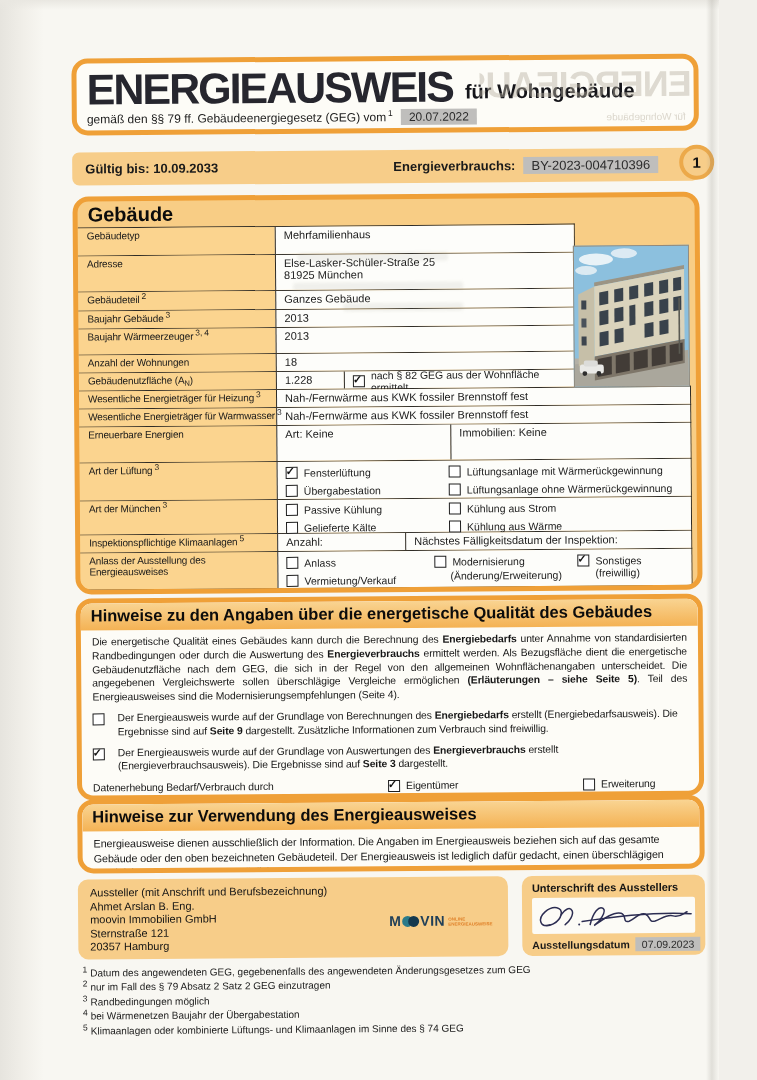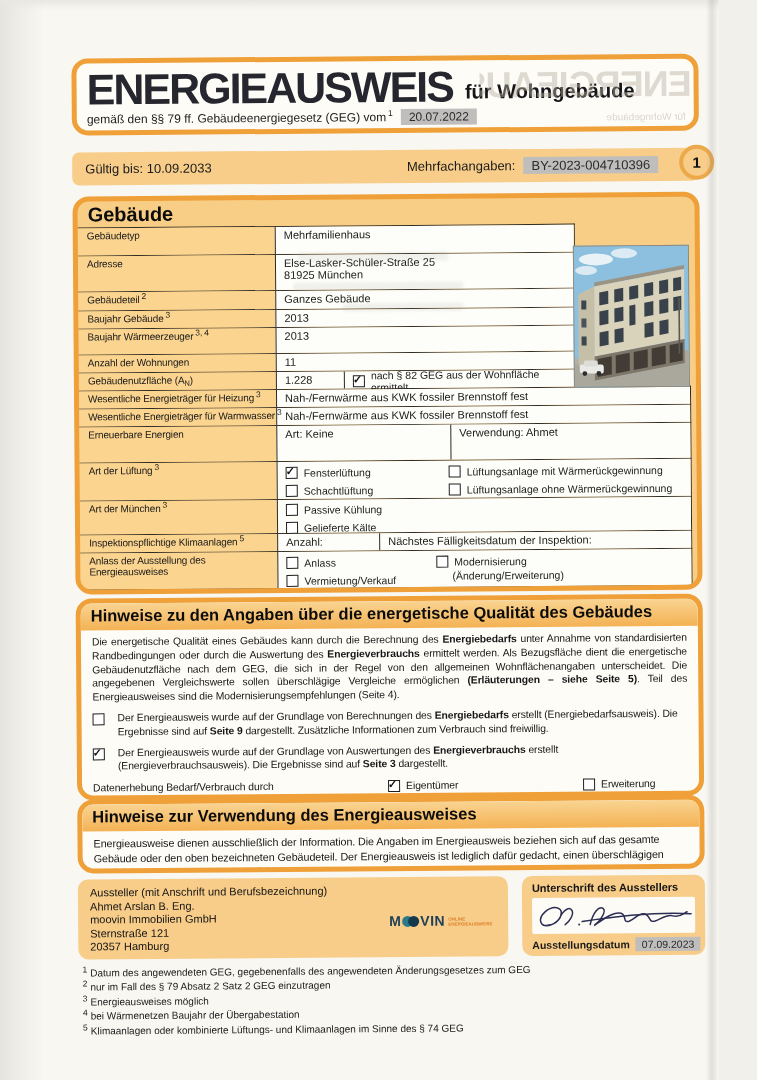--- a/index.html
+++ b/index.html
@@ -31,21 +31,21 @@
   .ghost-big{position:absolute;right:2px;top:4px;width:212px;height:46px;overflow:hidden;
      transform:scaleX(-1);font-size:36px;font-weight:bold;letter-spacing:-1px;
      color:rgba(185,178,162,.45);white-space:nowrap;pointer-events:none;}
   .ghost-small{position:absolute;right:8px;top:52px;width:185px;overflow:hidden;transform:scaleX(-1);
      font-size:10px;color:rgba(185,178,162,.5);white-space:nowrap;pointer-events:none;}
   .ghost-bar{position:absolute;background:rgba(150,145,135,.12);filter:blur(1.5px);border-radius:2px;pointer-events:none;}
 
   
   #valid-bar{position:absolute;left:75px;top:150px;width:627px;height:33px;background:#f7cd89;
      border-radius:7px;display:flex;align-items:center;padding:0 13px;box-sizing:border-box;font-size:13px;}
-  #valid-bar .b{font-weight:normal;}
+  #valid-bar .b{font-weight:bold;}
   .flex-sp{flex:1;}
   #page-circle{position:absolute;left:682px;top:147px;width:27px;height:27px;border:4px solid #eca94a;
      border-radius:50%;background:#f7cd89;display:flex;align-items:center;justify-content:center;
      font-weight:bold;font-size:15px;color:#111;}
 
   
   #building-sec{left:75px;top:194px;width:617px;height:388px;background:#f8cd85;}
   .sec-title{font-size:20px;font-weight:bold;color:#0c0c0c;padding:2px 10px 0;height:24px;}
   .btable{margin-top:0;}
   .brow{display:flex;border-top:1px solid #2f2c26;box-sizing:border-box;align-items:stretch;}
@@ -120,21 +120,21 @@
         <span class="supx">1</span>
         <span class="grey-box">20.07.2022</span>
       </div>
     </div>
   </div>
 
   <div id="valid-bar">
     <span class="b">Gültig bis:</span>&nbsp;
     <span class="b">10.09.2033</span>
     <span class="flex-sp"></span>
-    <span class="b">Mehrfachangaben:</span>
+    <span class="b">Energieverbrauchs:</span>
     <span class="grey-box">BY-2023-004710396</span>
     <span style="width:28px"></span>
   </div>
   <div id="page-circle">
     <span>1</span>
   </div>
 
   <div class="panel" id="building-sec">
     <div class="sec-title">Gebäude</div>
     <div class="btable">
@@ -162,21 +162,21 @@
         <div class="val"><span>2013</span></div>
       </div>
 
       <div class="brow w-short" style="height:26px">
         <div class="lbl"><span>Baujahr Wärmeerzeuger</span><span class="supx">3, 4</span></div>
         <div class="val"><span>2013</span></div>
       </div>
 
       <div class="brow w-short" style="height:18px">
         <div class="lbl"><span>Anzahl der Wohnungen</span></div>
-        <div class="val"><span>11</span></div>
+        <div class="val"><span>18</span></div>
       </div>
 
       <div class="brow w-short" style="height:18px">
         <div class="lbl"><span>Gebäudenutzfläche (A</span><span class="subx">N</span><span>)</span></div>
         <div class="val num"><span>1.228</span></div>
         <div class="val cbcell">
           <span class="cb on"></span>
           <span style="font-size:10.5px">nach § 82 GEG aus der Wohnfläche ermittelt</span>
         </div>
       </div>
@@ -187,34 +187,34 @@
       </div>
 
       <div class="brow w-full" style="height:18px">
         <div class="lbl"><span>Wesentliche Energieträger für Warmwasser</span><span class="supx">3</span></div>
         <div class="val"><span>Nah-/Fernwärme aus KWK fossiler Brennstoff fest</span></div>
       </div>
 
       <div class="brow w-full" style="height:36px">
         <div class="lbl"><span>Erneuerbare Energien</span></div>
         <div class="val" style="flex:none;width:174px"><span>Art: Keine</span></div>
-        <div class="val"><span>Verwendung: Ahmet</span></div>
+        <div class="val"><span>Immobilien: Keine</span></div>
       </div>
 
       <div class="brow w-full" style="height:38px">
         <div class="lbl"><span>Art der Lüftung</span><span class="supx">3</span></div>
         <div class="val vcols" style="padding-top:5px">
           <div class="ocol" style="width:163px">
             <div class="opt">
                   <span class="cb on"></span>
                   <span>Fensterlüftung</span>
                 </div>
             <div class="opt">
                   <span class="cb"></span>
-                  <span>Schachtlüftung</span>
+                  <span>Übergabestation</span>
                 </div>
           </div>
           <div class="ocol">
             <div class="opt">
                   <span class="cb"></span>
                   <span>Lüftungsanlage mit Wärmerückgewinnung</span>
                 </div>
             <div class="opt">
                   <span class="cb"></span>
                   <span>Lüftungsanlage ohne Wärmerückgewinnung</span>
@@ -229,26 +229,36 @@
           <div class="ocol" style="width:163px">
             <div class="opt">
                   <span class="cb"></span>
                   <span>Passive Kühlung</span>
                 </div>
             <div class="opt">
                   <span class="cb"></span>
                   <span>Gelieferte Kälte</span>
                 </div>
           </div>
+          <div class="ocol">
+            <div class="opt">
+                  <span class="cb"></span>
+                  <span>Kühlung aus Strom</span>
+                </div>
+            <div class="opt">
+                  <span class="cb"></span>
+                  <span>Kühlung aus Wärme</span>
+                </div>
+          </div>
         </div>
       </div>
 
       <div class="brow w-full" style="height:18px">
         <div class="lbl"><span>Inspektionspflichtige Klimaanlagen</span><span class="supx">5</span></div>
-        <div class="val" style="flex:none;width:102px"><span>Anzahl:</span></div>
+        <div class="val" style="flex:none;width:128px"><span>Anzahl:</span></div>
         <div class="val"><span>Nächstes Fälligkeitsdatum der Inspektion:</span></div>
       </div>
 
       <div class="brow w-full" style="height:38px;border-bottom:1px solid #2f2c26">
         <div class="lbl">
           <div>Anlass der Ausstellung des</div>
           <div>Energieausweises</div>
         </div>
         <div class="val vcols" style="padding-top:5px">
           <div class="ocol" style="width:150px">
@@ -260,20 +270,26 @@
                   <span class="cb"></span>
                   <span>Vermietung/Verkauf</span>
                 </div>
           </div>
           <div class="ocol" style="width:145px;gap:2px">
             <div class="opt">
                   <span class="cb"></span>
                   <span>Modernisierung</span>
                 </div>
             <div style="font-size:10.5px;padding-left:16px">(Änderung/Erweiterung)</div>
+          </div>
+          <div class="ocol">
+            <div class="opt">
+                  <span class="cb on"></span>
+                  <span>Sonstiges (freiwillig)</span>
+                </div>
           </div>
         </div>
       </div>
     </div>
 
     <div id="photo">
       <svg width="114" height="140" viewBox="0 0 114 140">
         <rect width="114" height="140" fill="#8cc0de"></rect>
         <ellipse cx="22" cy="13" rx="17" ry="6" fill="#edf4f8" opacity=".95"></ellipse>
         <ellipse cx="50" cy="7" rx="13" ry="5" fill="#e4eef5" opacity=".9"></ellipse>
@@ -393,21 +409,21 @@
     </div>
     <div class="sig-date">
       <span>Ausstellungsdatum</span>
       <span class="grey-box">07.09.2023</span>
     </div>
   </div>
 
   <div id="footnotes">
     <div class="fn"><span class="supx">1</span><span>Datum des angewendeten GEG, gegebenenfalls des angewendeten Änderungsgesetzes zum GEG</span></div>
     <div class="fn"><span class="supx">2</span><span>nur im Fall des § 79 Absatz 2 Satz 2 GEG einzutragen</span></div>
-    <div class="fn"><span class="supx">3</span><span>Energieausweises möglich</span></div>
+    <div class="fn"><span class="supx">3</span><span>Randbedingungen möglich</span></div>
     <div class="fn"><span class="supx">4</span><span>bei Wärmenetzen Baujahr der Übergabestation</span></div>
     <div class="fn"><span class="supx">5</span><span>Klimaanlagen oder kombinierte Lüftungs- und Klimaanlagen im Sinne des § 74 GEG</span></div>
   </div>
 
 </div>
 
 <div class="edge-left"></div>
 <div class="edge-top"></div>
 <div class="edge-right-shadow"></div>
 <div class="edge-right-paper"></div>

